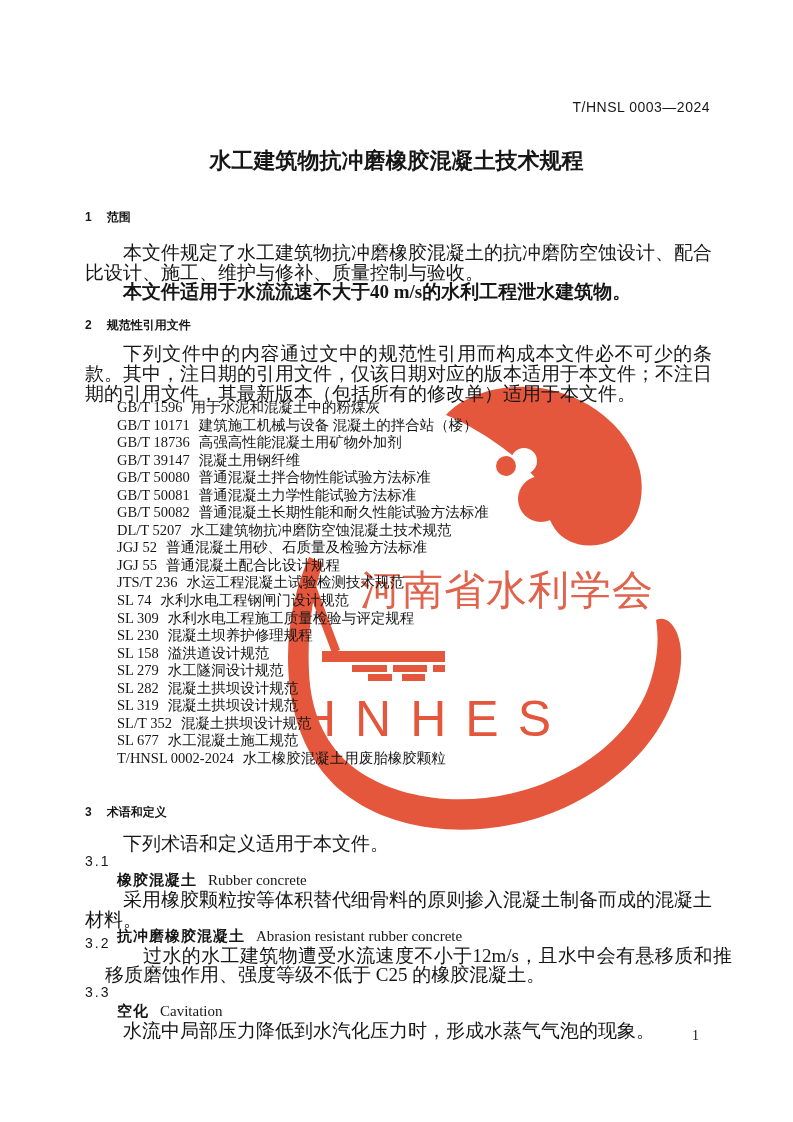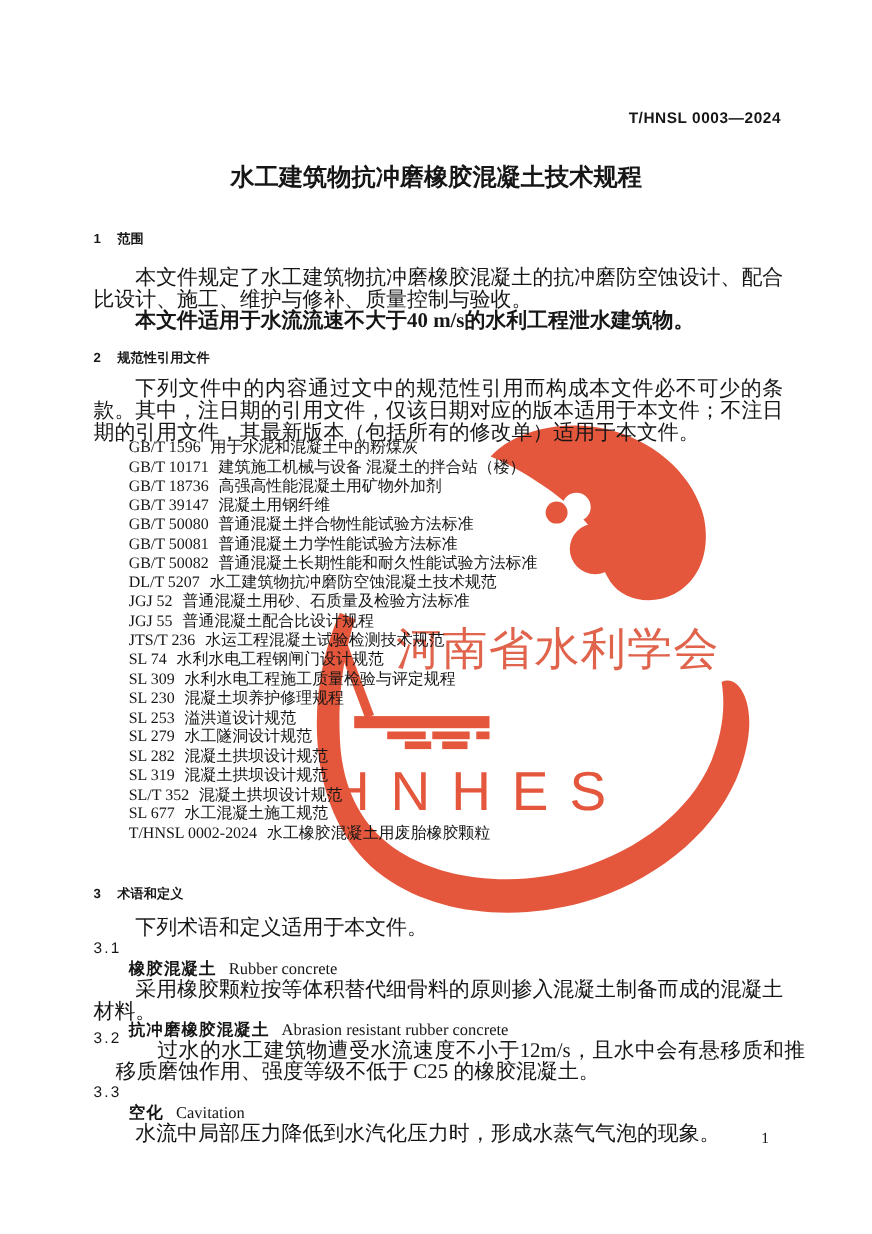--- a/index.html
+++ b/index.html
@@ -2,21 +2,21 @@
 <html><head>
 <meta charset="utf-8">
 <style>
   html,body{margin:0;padding:0;background:#ffffff;}
   .page{position:relative;width:793px;height:1122px;background:#ffffff;overflow:hidden;
         font-family:"Liberation Serif",serif;color:#161616;}
   .wm{position:absolute;left:0;top:0;z-index:0;}
   .content{position:absolute;left:0;top:0;width:793px;height:1122px;z-index:1;}
   .abs{position:absolute;}
   .doc-code{top:99px;right:83px;font-family:"Liberation Sans",sans-serif;
-            font-weight:700;font-size:14px;letter-spacing:.5px;}
+            font-weight:400;font-size:14px;letter-spacing:.5px;}
   .title{top:146px;left:0;width:793px;text-align:center;
          font-family:"Liberation Sans",sans-serif;font-weight:700;font-size:22px;margin:0;}
   .h-sec{font-family:"Liberation Sans",sans-serif;font-weight:700;font-size:12px;}
   .h-sec .no{margin-right:15px;}
   .para{left:85px;width:627px;font-size:19px;line-height:19.8px;
         text-align:justify;text-indent:2em;margin:0;}
   .ref-list{left:117px;top:399px;width:600px;}
   .ref-line{height:17.55px;line-height:17.55px;font-size:14.5px;white-space:nowrap;}
   .ref-code{margin-right:9px;}
   .clause-no{font-family:"Liberation Sans",sans-serif;font-size:14px;letter-spacing:2px;}
@@ -129,21 +129,21 @@
 
         <div class="ref-line">
           <span class="ref-code">SL 309</span><span class="ref-title">水利水电工程施工质量检验与评定规程</span>
         </div>
 
         <div class="ref-line">
           <span class="ref-code">SL 230</span><span class="ref-title">混凝土坝养护修理规程</span>
         </div>
 
         <div class="ref-line">
-          <span class="ref-code">SL 253</span><span class="ref-title">溢洪道设计规范</span>
+          <span class="ref-code">SL 158</span><span class="ref-title">溢洪道设计规范</span>
         </div>
 
         <div class="ref-line">
           <span class="ref-code">SL 279</span><span class="ref-title">水工隧洞设计规范</span>
         </div>
 
         <div class="ref-line">
           <span class="ref-code">SL 282</span><span class="ref-title">混凝土拱坝设计规范</span>
         </div>
 

